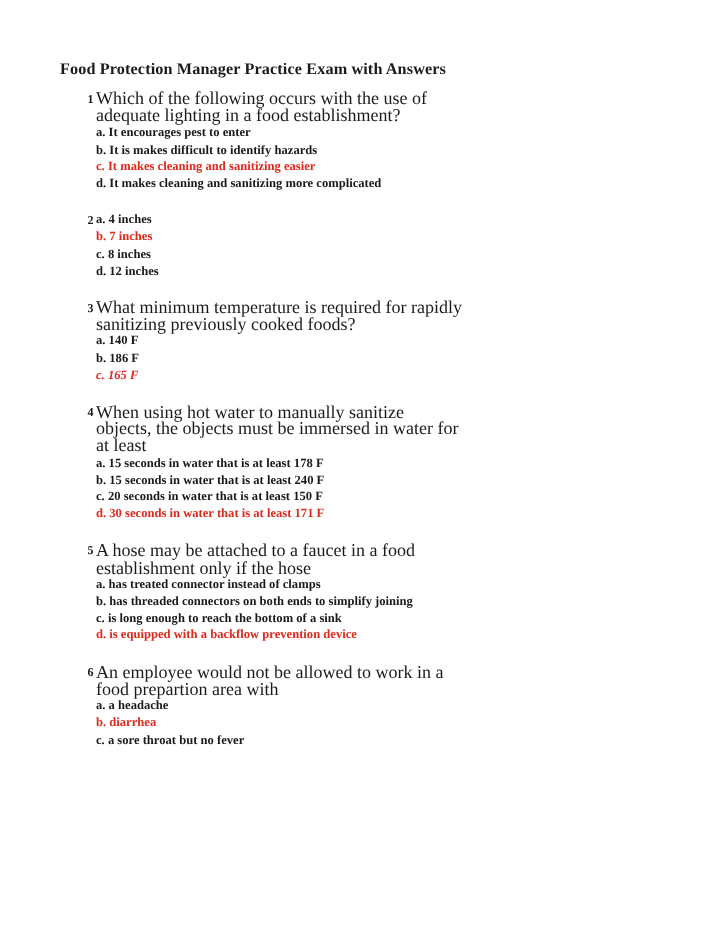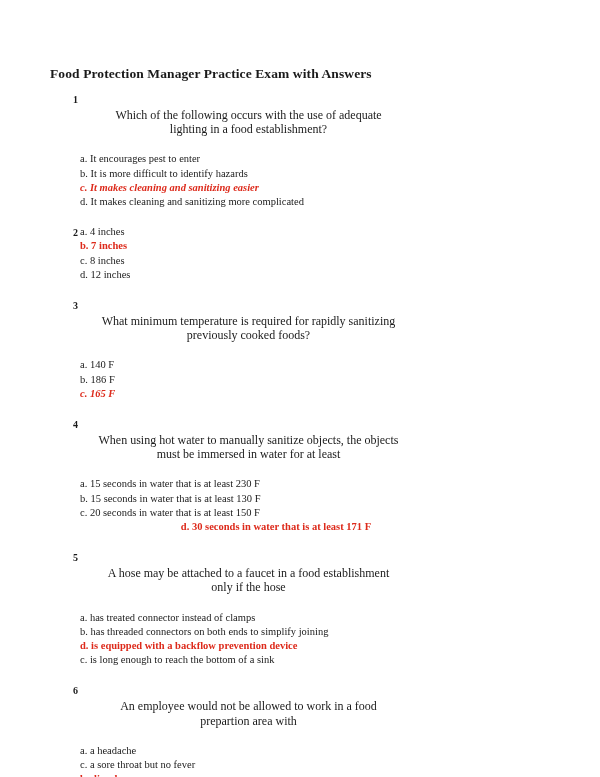--- a/index.html
+++ b/index.html
@@ -13,21 +13,21 @@
     font-family: "Liberation Serif", "DejaVu Serif", serif;
     color: #1a1a1a;
     -webkit-font-smoothing: antialiased;
   }
   .page {
     position: relative;
     width: 512px;
     height: 777px;
     background: #ffffff;
     box-sizing: border-box;
-    padding: 66px 40px 0 50px;
+    padding: 50px 40px 0 50px;
   }
   .doc-title {
     font-size: 13.5px;
     font-weight: bold;
     letter-spacing: 0.1px;
     margin: 0 0 10px 0;
     line-height: 16px;
   }
   .question-list {
     margin: 0;
@@ -50,36 +50,36 @@
     padding-top: 0.5px;
     text-align: left;
     padding-left: 23px;
     box-sizing: border-box;
   }
   .q-body {
     flex: 1 1 auto;
     min-width: 0;
   }
   .q-stem {
-    font-size: 12px;
+    font-size: 15px;
     line-height: 14.2px;
-    margin: 16px;
+    margin: 0;
     max-width: 305px;
-    text-align: center;
   }
   .options {
     margin: 0;
     padding: 0;
     list-style: none;
   }
   .option {
     font-size: 10.5px;
     line-height: 14.2px;
     margin: 0;
     white-space: nowrap;
+    font-weight: bold;
   }
   .option.correct {
     color: #DD2A1B;
     font-weight: bold;
   }
 </style>
 </head>
 <body>
 
 <div class="page">
@@ -87,22 +87,22 @@
   <h1 class="doc-title">Food Protection Manager Practice Exam with Answers</h1>
 
   <div class="question-list">
       <div class="question">
         <div class="q-row">
           <div class="q-num">1</div>
           <div class="q-body">
             <p class="q-stem">Which of the following occurs with the use of adequate lighting in a food establishment?</p>
             <ul class="options">
               <li class="option">a. It encourages pest to enter</li>
-              <li class="option">b. It is more difficult to identify hazards</li>
-              <li class="option correct" style="color: rgb(221, 42, 27); font-style: italic;">c. It makes cleaning and sanitizing easier</li>
+              <li class="option">b. It is makes difficult to identify hazards</li>
+              <li class="option correct" style="color: rgb(221, 42, 27);">c. It makes cleaning and sanitizing easier</li>
               <li class="option">d. It makes cleaning and sanitizing more complicated</li>
             </ul>
           </div>
         </div>
       </div>
       <div class="question">
         <div class="q-row">
           <div class="q-num">2</div>
           <div class="q-body">
             <ul class="options">
@@ -126,50 +126,50 @@
             </ul>
           </div>
         </div>
       </div>
       <div class="question">
         <div class="q-row">
           <div class="q-num">4</div>
           <div class="q-body">
             <p class="q-stem">When using hot water to manually sanitize objects, the objects must be immersed in water for at least</p>
             <ul class="options">
-              <li class="option">a. 15 seconds in water that is at least 230 F</li>
-              <li class="option">b. 15 seconds in water that is at least 130 F</li>
+              <li class="option">a. 15 seconds in water that is at least 178 F</li>
+              <li class="option">b. 15 seconds in water that is at least 240 F</li>
               <li class="option">c. 20 seconds in water that is at least 150 F</li>
-              <li class="option correct" style="color: rgb(221, 42, 27); text-align: center;">d. 30 seconds in water that is at least 171 F</li>
+              <li class="option correct" style="color: rgb(221, 42, 27);">d. 30 seconds in water that is at least 171 F</li>
             </ul>
           </div>
         </div>
       </div>
       <div class="question">
         <div class="q-row">
           <div class="q-num">5</div>
           <div class="q-body">
             <p class="q-stem">A hose may be attached to a faucet in a food establishment only if the hose</p>
             <ul class="options">
               <li class="option">a. has treated connector instead of clamps</li>
               <li class="option">b. has threaded connectors on both ends to simplify joining</li>
+              <li class="option">c. is long enough to reach the bottom of a sink</li>
               <li class="option correct" style="color: rgb(221, 42, 27);">d. is equipped with a backflow prevention device</li>
-              <li class="option">c. is long enough to reach the bottom of a sink</li>
             </ul>
           </div>
         </div>
       </div>
       <div class="question">
         <div class="q-row">
           <div class="q-num">6</div>
           <div class="q-body">
             <p class="q-stem">An employee would not be allowed to work in a food prepartion area with</p>
             <ul class="options">
               <li class="option">a. a headache</li>
+              <li class="option correct" style="color: rgb(221, 42, 27);">b. diarrhea</li>
               <li class="option">c. a sore throat but no fever</li>
-              <li class="option correct" style="color: rgb(221, 42, 27);">b. diarrhea</li>
             </ul>
           </div>
         </div>
       </div>
     </div>
 
 </div>
 
 </body></html>

